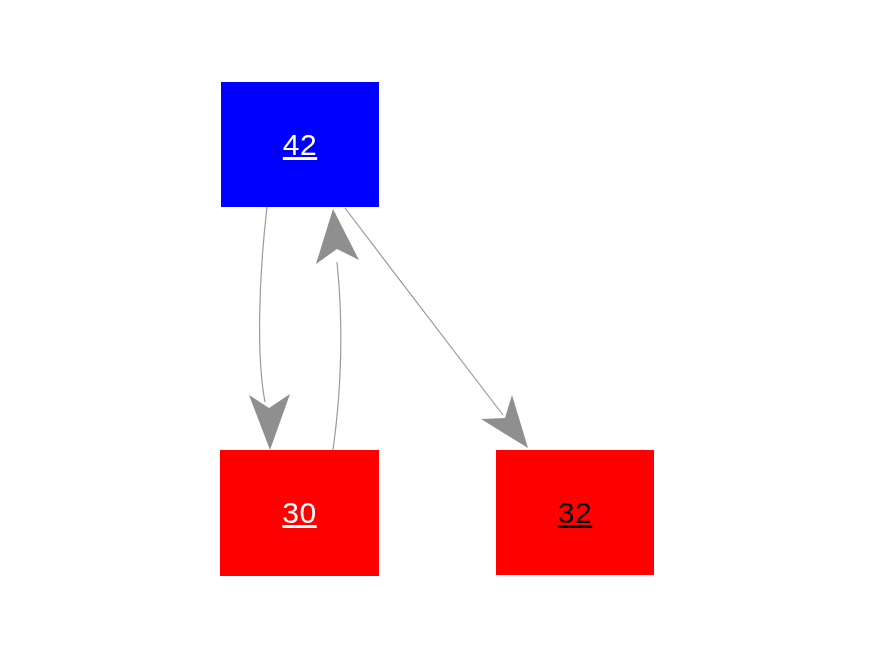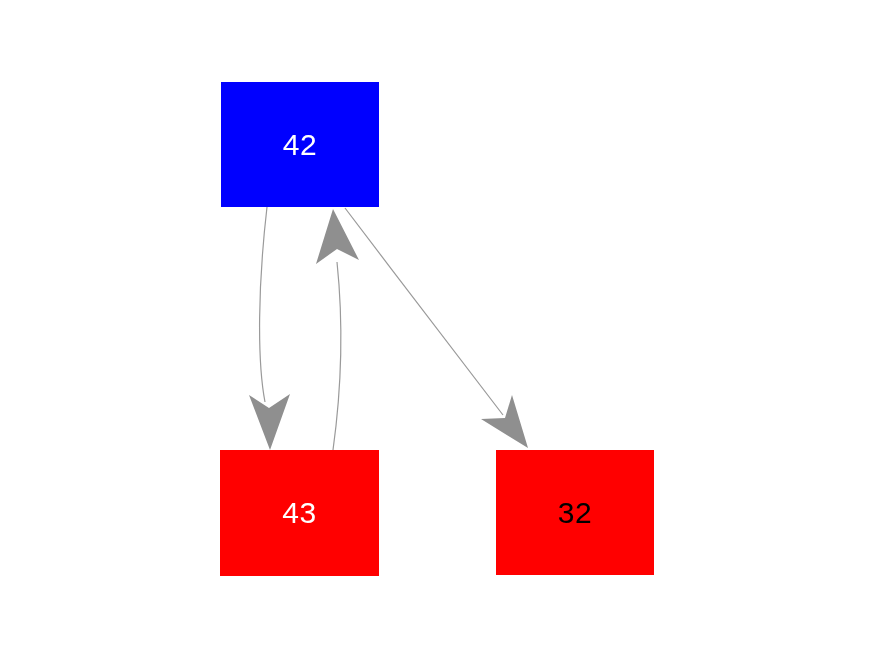--- a/index.html
+++ b/index.html
@@ -29,20 +29,21 @@
     z-index: 2;
     display: flex;
     align-items: center;
     justify-content: center;
     box-sizing: border-box;
   }
   .node-label {
     font-size: 30px;
     line-height: 1;
     letter-spacing: 0.5px;
+    text-decoration: underline;
   }
 </style>
 </head>
 <body>
 
 <div class="canvas">
 
   <svg class="edges-layer" width="875" height="656" viewBox="0 0 875 656">
     <path class="edge-line" d="M 267 207 C 258 285 257 360 265 402" stroke="#9a9a9a"></path>
     <polygon points="270,450 249,395 269,408 290,394" fill="#8f8f8f"></polygon>
@@ -52,20 +53,20 @@
 
     <path class="edge-line" d="M 345 208 C 398 278 455 352 503 415" stroke="#9a9a9a"></path>
     <polygon points="528,448 512,395 505,418 481,419" fill="#8f8f8f"></polygon>
   </svg>
 
   <div class="node" style="left: 221px; top: 82px; width: 158px; height: 125px; background: rgb(0, 0, 255); color: rgb(255, 255, 255);">
     <span class="node-label">42</span>
   </div>
 
   <div class="node" style="left: 220px; top: 450px; width: 159px; height: 126px; background: rgb(255, 0, 0); color: rgb(255, 255, 255);">
-    <span class="node-label">43</span>
+    <span class="node-label">30</span>
   </div>
 
   <div class="node" style="left: 496px; top: 450px; width: 158px; height: 125px; background: rgb(255, 0, 0); color: #000000;">
     <span class="node-label">32</span>
   </div>
 
 </div>
 
 </body></html>

